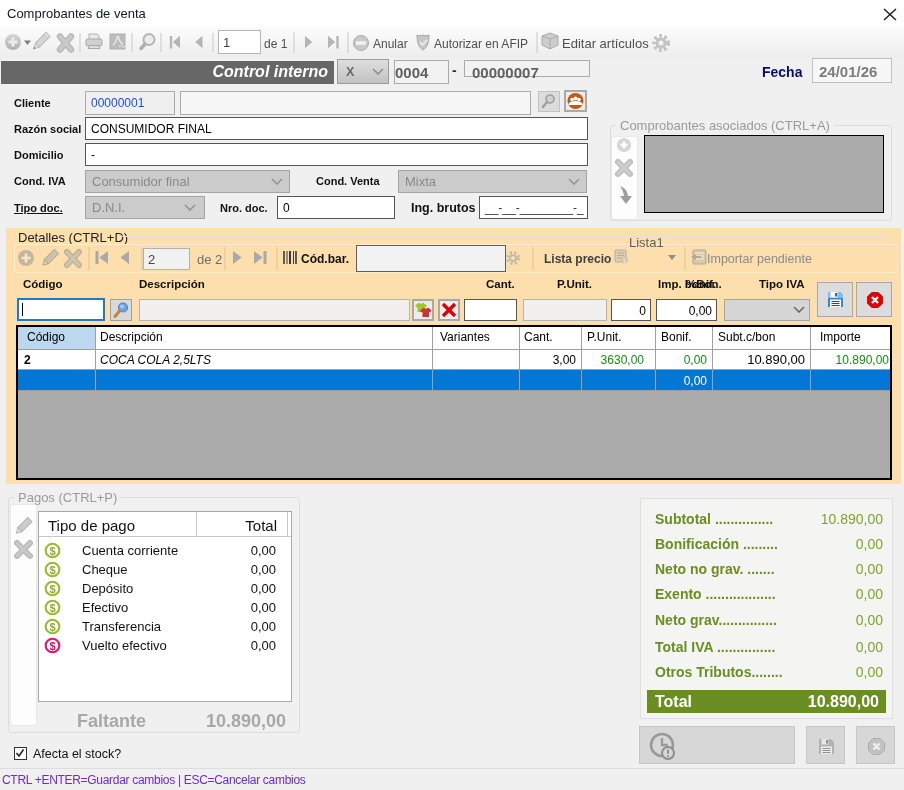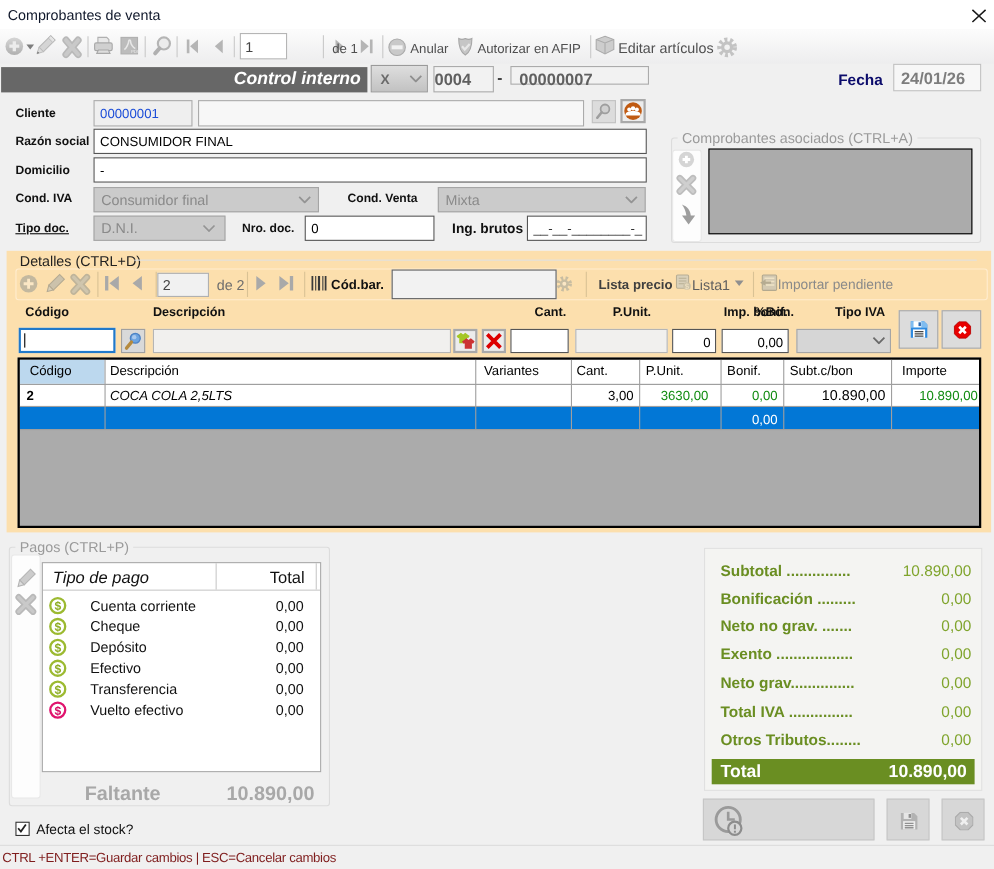--- a/index.html
+++ b/index.html
@@ -53,21 +53,21 @@
 
 .payrow { position:absolute; font-size:13px; color:#111; }
 .payval { position:absolute; font-size:13px; color:#111; text-align:right; }
 
 
 .trow { position:absolute; left:655px; font-weight:bold; font-size:14px; color:#6a8e22; white-space:nowrap; }
 .tval { position:absolute; font-size:14px; color:#7fa42c; text-align:right; }
 
 
 #statusbar { left:0; top:768px; width:904px; height:22px; background:#f0f0f0; border-top:1px solid #dcdcdc; }
-#statustext { left:2px; top:773px; font-size:12px; letter-spacing:-0.3px; color:#7f1d1d; }
+#statustext { left:2px; top:773px; font-size:12px; letter-spacing:-0.3px; color:#6d28d9; }
 </style>
 </head>
 <body>
 <div class="abs" id="titlebar"></div>
 <div class="abs" id="title">Comprobantes de venta</div>
 <svg class="abs" style="left:883px;top:8px;" width="14" height="13" viewBox="0 0 14 13">
     <path d="M1 1 L13 12 M13 1 L1 12" stroke="#1a1a1a" stroke-width="1.4"></path>
   </svg>
 
 <div class="abs" id="toolbar"></div>
@@ -125,21 +125,21 @@
 <path d="M420 15 l2.5 3 l4.5 -5" stroke="#e8e8e8" stroke-width="2" fill="none"></path>
 <line x1="537" y1="5" x2="537" y2="26" stroke="#c9c9c9"></line>
 
 <path d="M550 6 L558 9 L558 18 L550 22 L542 18 L542 9 z" fill="#cdcdcd" stroke="#ababab"></path>
 <path d="M542 9 L550 12 L558 9 M550 12 L550 22" stroke="#ababab" fill="none"></path>
 
 <circle cx="661" cy="16" r="6.5" fill="none" stroke="#c3c3c3" stroke-width="5" stroke-dasharray="2.5 2.2"></circle>
 <circle cx="661" cy="16" r="5.5" fill="#c3c3c3"></circle>
     <circle cx="661" cy="16" r="2.5" fill="#f2f2f2"></circle>
 </svg>
-<div class="ttext" style="left:264px;margin-left:38px;">de 1</div>
+<div class="ttext" style="left:264px;">de 1</div>
 <div class="ttext" style="left:373px;">Anular</div>
 <div class="ttext" style="left:434px;">Autorizar en AFIP</div>
 <div class="ttext" style="left:562px;top:36px;font-size:13px;">Editar artículos</div>
 <div class="abs" id="navbox1">1</div>
 
 <div class="abs" id="darkbar">Control interno</div>
 <div class="abs" id="selX">X</div>
 <svg class="abs" style="left:372px;top:68px;" width="12" height="7" viewBox="0 0 12 7">
     <path d="M1 1 L6 6 L11 1" stroke="#8f8f8f" stroke-width="1.6" fill="none"></path>
   </svg>
@@ -248,21 +248,21 @@
       <rect x="2" y="2" width="13" height="14" rx="1" fill="#d3c9b2" stroke="#b3a98f"></rect>
       <path d="M4 5h9M4 8h9M4 11h9" stroke="#efe3c6" stroke-width="1.4"></path>
       <path d="M0 9 l5 -3 v2 h5 v2 h-5 v2 z" fill="#b5ab91"></path>
     </g>
 </svg>
 <div class="abs" style="left:143px;top:248px;width:47px;height:22px;background:#f1f1f1;border:1px solid #b0b0b0;font-size:13px;color:#444;padding:3px 0 0 4px;">2</div>
 <div class="dtext" style="left:197px;top:252px;color:#6e6e6e;">de 2</div>
 <div class="dlabel" style="left:301px;top:252px;font-size:12px;">Cód.bar.</div>
 <div class="abs" style="left:356px;top:245px;width:150px;height:27px;background:#f2f2f2;border:1px solid #5f5f5f;"></div>
 <div class="dlabel" style="left:544px;top:252px;font-size:12px;color:#3f3f3f;">Lista precio</div>
-<div class="dtext" style="left:629px;top:252px;color:#5f5f5f;text-align:right;">Lista1</div>
+<div class="dtext" style="left:629px;top:235px;color:#5f5f5f;text-align:right;">Lista1</div>
 <div class="dtext" style="left:707px;top:252px;font-size:12.5px;color:#8a8a8a;">Importar pendiente</div>
 <div class="dlabel" style="left:23px;top:278px;">Código</div>
 <div class="dlabel" style="left:139px;top:278px;">Descripción</div>
 <div class="dlabel" style="left:486px;top:278px;">Cant.</div>
 <div class="dlabel" style="left:557px;top:278px;">P.Unit.</div>
 <div class="dlabel" style="left:648px;top:278px;margin-left:38px;">%Bon.</div>
 <div class="dlabel" style="left:658px;top:278px;">Imp. bonif.</div>
 <div class="dlabel" style="left:759px;top:278px;">Tipo IVA</div>
 <div class="abs" style="left:17px;top:298px;width:88px;height:23px;background:#fff;border:2px solid #2179ca;">
     <div style="position:absolute;left:3px;top:3px;width:1px;height:13px;background:#000;"></div>
@@ -348,21 +348,21 @@
 <div class="wstrip" style="left:10px;top:504px;width:27px;height:222px;"></div>
 <svg class="abs" style="left:10px;top:504px;" width="27" height="60" viewBox="0 0 27 60">
 <g transform="translate(13.5,22) rotate(45)">
       <rect x="-3" y="-9" width="6" height="14" fill="#ccc" stroke="#b5b5b5" stroke-width="1"></rect>
       <path d="M-3 5 L0 10 L3 5 z" fill="#ddd" stroke="#b5b5b5" stroke-width="1"></path>
     </g>
 <path d="M7 39 L20 52 M20 39 L7 52" stroke="#b9b9b9" stroke-width="6" stroke-linecap="round"></path>
 <path d="M7 39 L20 52 M20 39 L7 52" stroke="#c9c9c9" stroke-width="3" stroke-linecap="round"></path>
 </svg>
 <div class="abs" style="left:38px;top:511px;width:254px;height:191px;background:#fff;border:1px solid #a8a8a8;"></div>
-<div class="abs" style="left:48px;top:517px;font-size:15px;color:#111;font-style:italic;">Tipo de pago</div>
+<div class="abs" style="left:48px;top:517px;font-size:15px;color:#111;">Tipo de pago</div>
 <div class="abs" style="left:197px;top:517px;width:80px;text-align:right;font-size:15px;color:#111;">Total</div>
 <div class="abs" style="left:39px;top:536px;width:252px;height:1px;background:#c9c9c9;"></div>
 <div class="abs" style="left:196px;top:512px;width:1px;height:24px;background:#c9c9c9;"></div>
 <div class="abs" style="left:287px;top:512px;width:1px;height:24px;background:#c9c9c9;"></div>
 <svg class="abs" style="left:44px;top:542px;" width="17" height="17" viewBox="0 0 17 17">
     <circle cx="8.5" cy="8.5" r="6.8" fill="none" stroke="#9cba31" stroke-width="2.1"></circle>
     <text x="8.5" y="12.6" font-size="11" font-weight="bold" fill="#8fae25" text-anchor="middle">$</text>
   </svg>
 <div class="payrow" style="left:82px;top:543px;">Cuenta corriente</div>
 <div class="payval" style="left:196px;top:543px;width:80px;">0,00</div>

